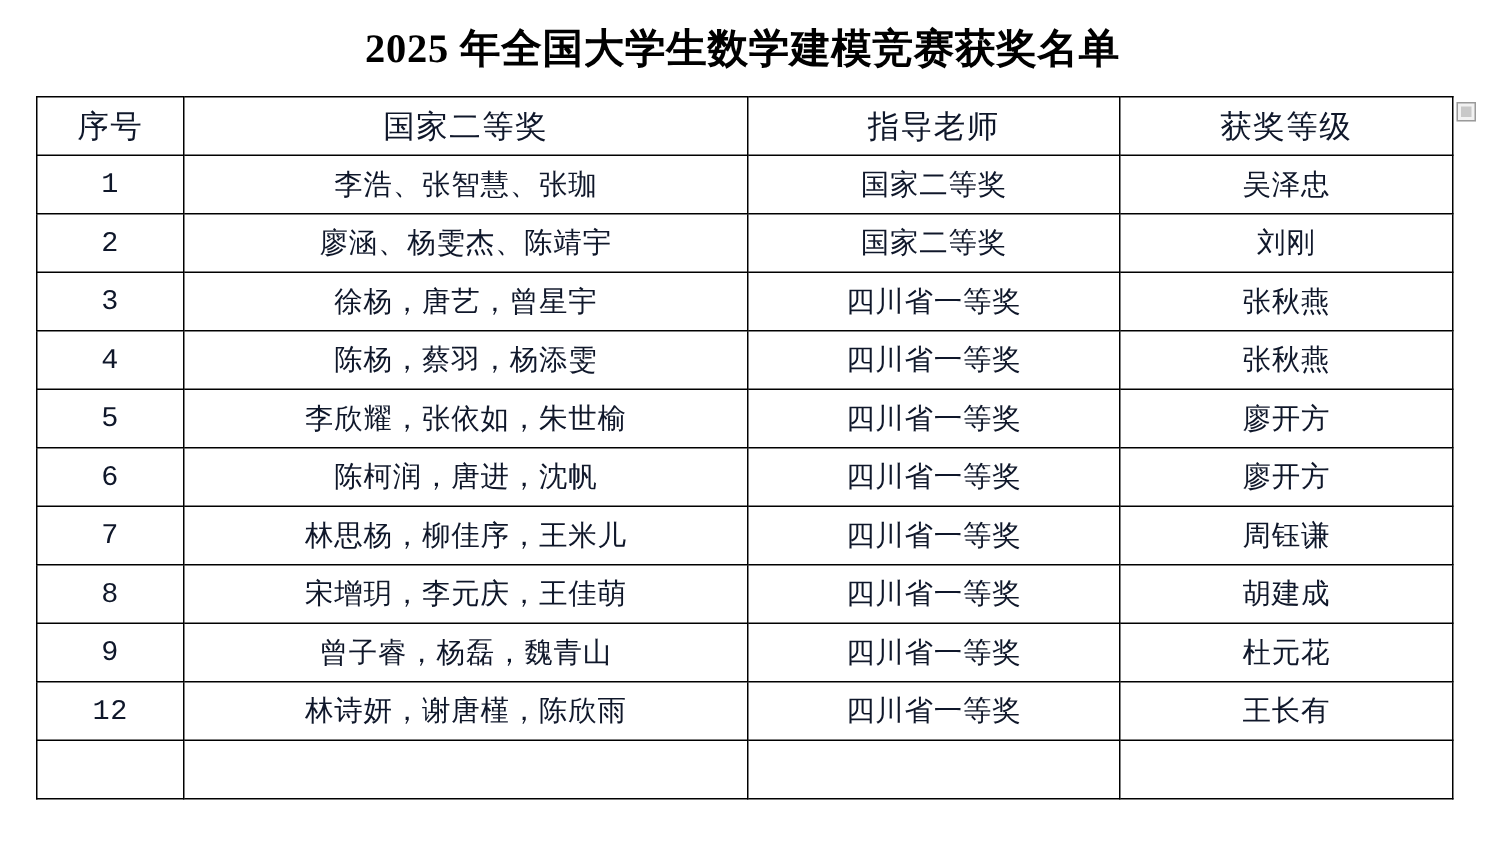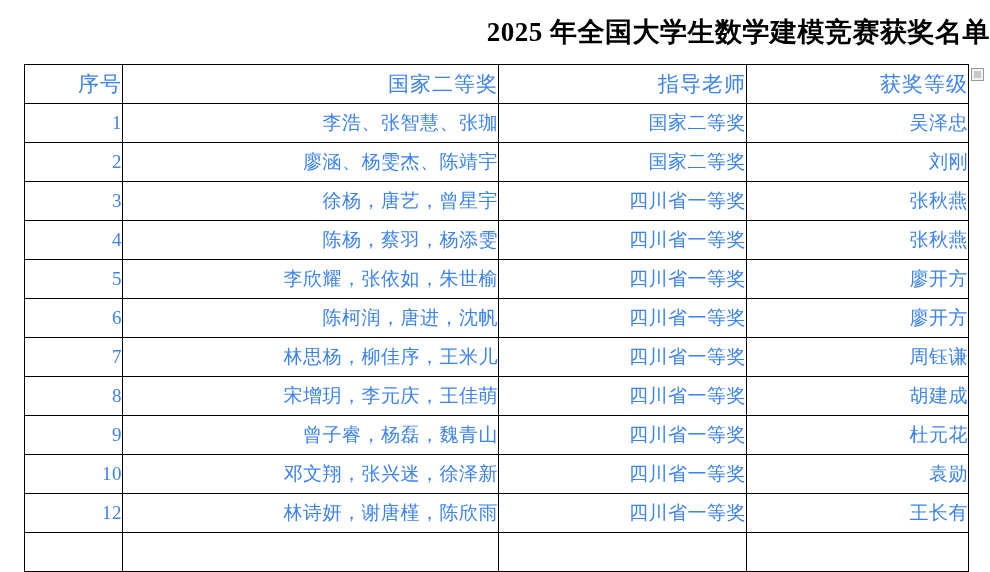--- a/index.html
+++ b/index.html
@@ -14,21 +14,21 @@
     overflow: hidden;
     position: relative;
   }
   .page {
     width: 990px;
     height: 572px;
     position: relative;
     box-sizing: border-box;
   }
   .doc-title {
-    text-align: right;
+    text-align: center;
     font-size: 27px;
     font-weight: bold;
     letter-spacing: 0.5px;
     color: #000;
     padding-top: 14px;
     padding-bottom: 14px;
     font-family: "Liberation Serif", "DejaVu Serif", serif;
   }
   .table-wrap {
     padding: 0 22px 0 24px;
@@ -36,24 +36,24 @@
   }
   table.award-table {
     border-collapse: collapse;
     width: 944px;
     table-layout: fixed;
     background: #fff;
   }
   table.award-table th,
   table.award-table td {
     border: 1px solid #000;
-    text-align: right;
+    text-align: center;
     vertical-align: middle;
-    color: #3b82f6;
-    font-family: Liberation Serif, serif;
+    color: #0f172a;
+    font-family: Liberation Mono, monospace;
     padding: 0;
   }
   table.award-table th {
     height: 38px;
     font-size: 21px;
     font-weight: normal;
     letter-spacing: 1px;
   }
   table.award-table td {
     height: 38px;
@@ -157,26 +157,20 @@
           <td>四川省一等奖</td>
           <td>胡建成</td>
         </tr>
         <tr>
           <td>9</td>
           <td>曾子睿，杨磊，魏青山</td>
           <td>四川省一等奖</td>
           <td>杜元花</td>
         </tr>
         <tr>
-          <td>10</td>
-          <td>邓文翔，张兴迷，徐泽新</td>
-          <td>四川省一等奖</td>
-          <td>袁勋</td>
-        </tr>
-        <tr>
           <td>12</td>
           <td>林诗妍，谢唐槿，陈欣雨</td>
           <td>四川省一等奖</td>
           <td>王长有</td>
         </tr>
         <tr>
           <td></td>
           <td></td>
           <td></td>
           <td></td>

